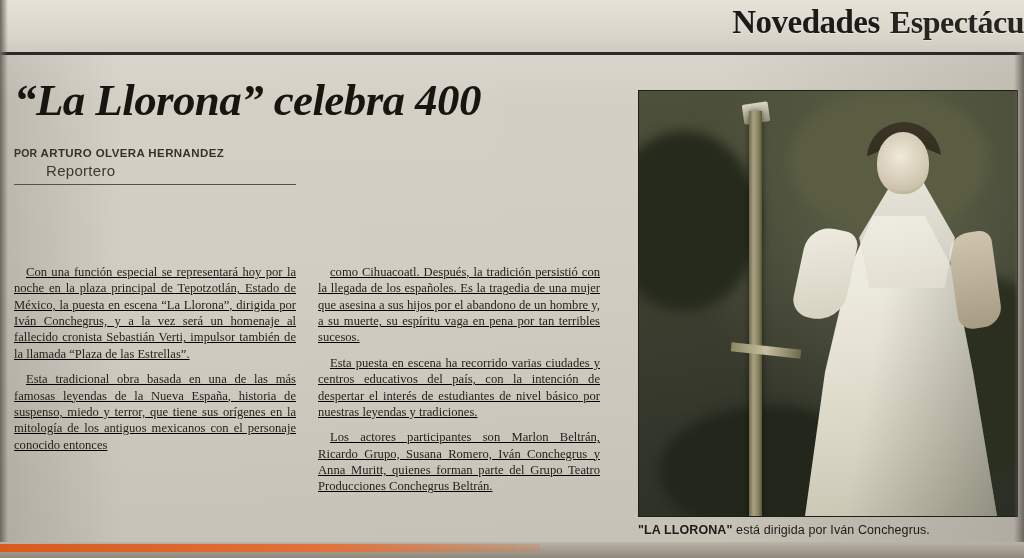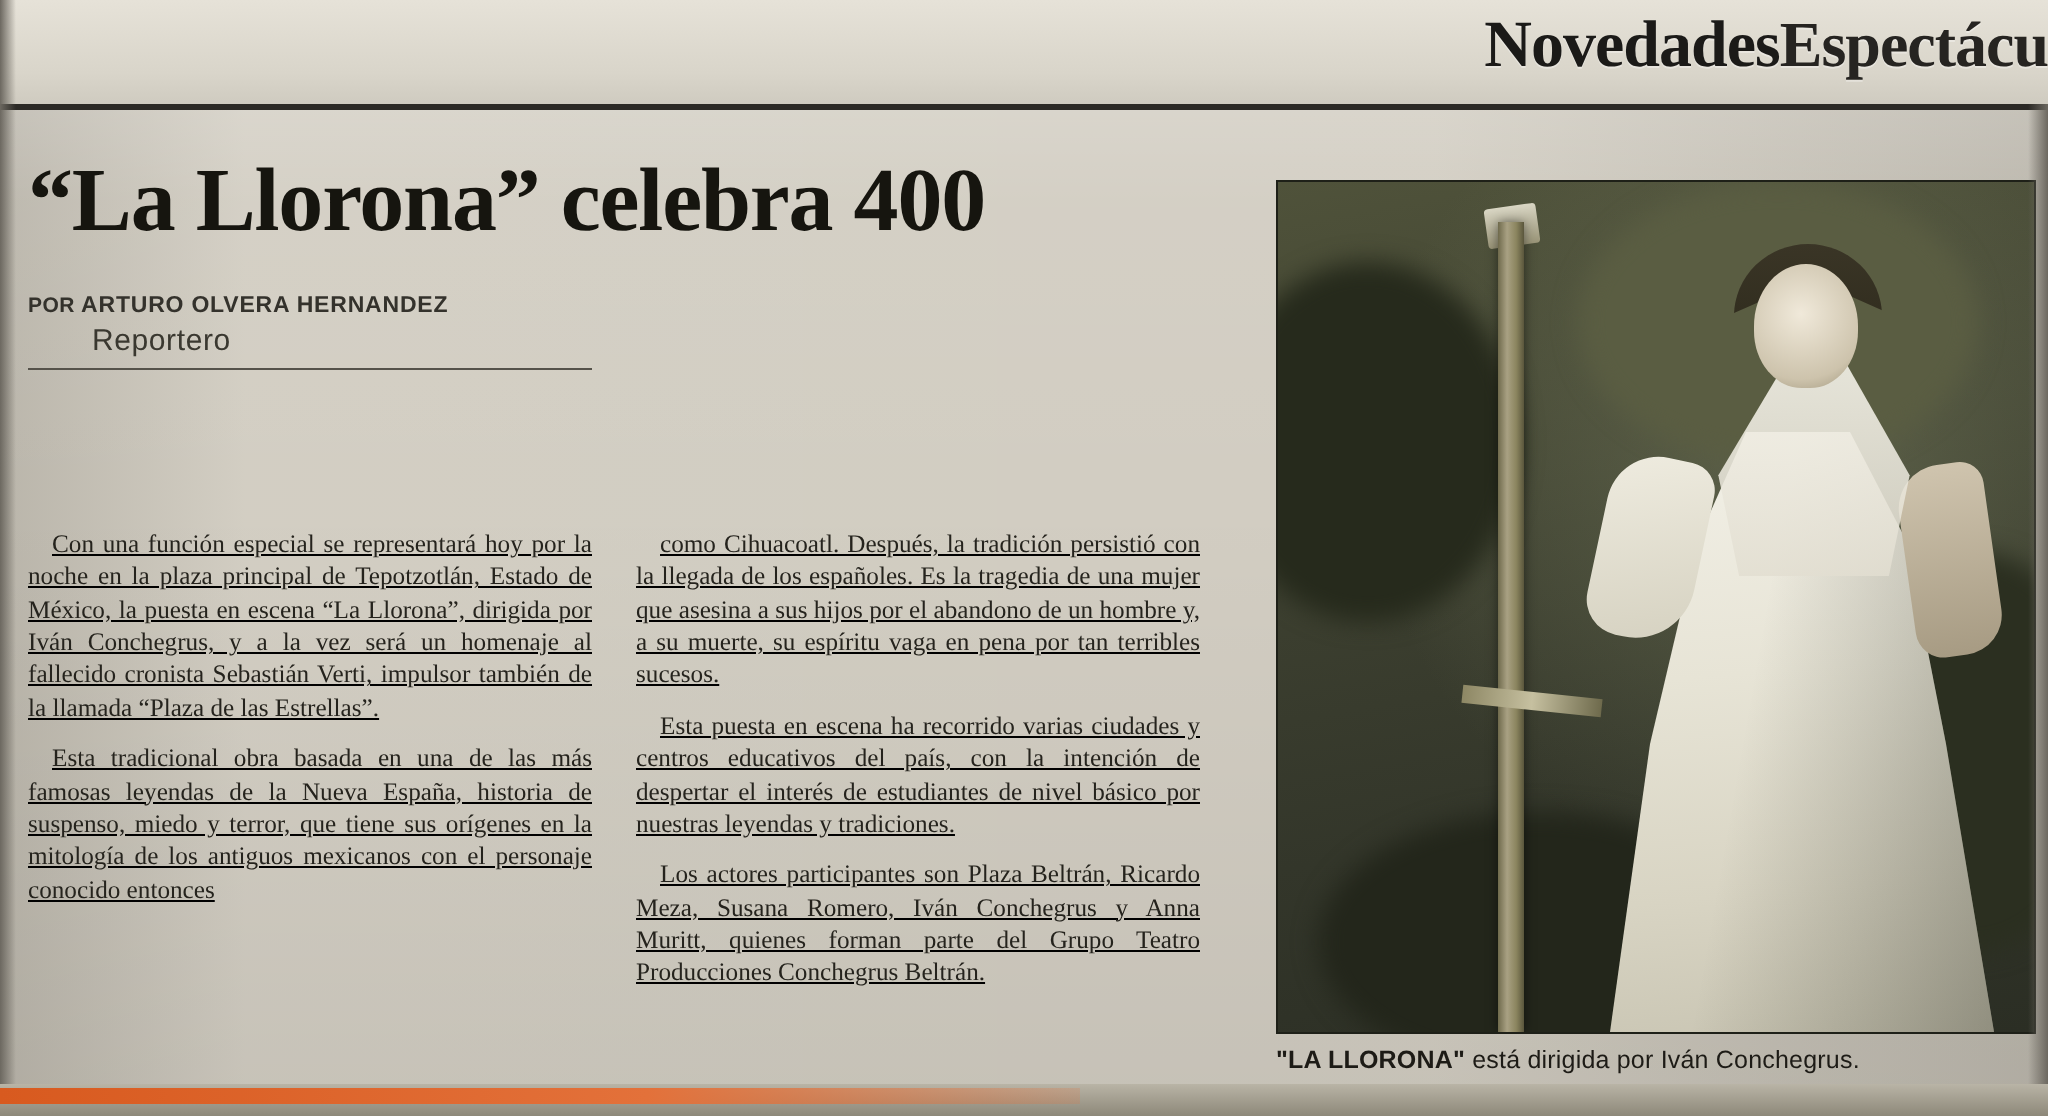--- a/index.html
+++ b/index.html
@@ -43,21 +43,21 @@
     background: linear-gradient(180deg, #e6e2d8 0%, #d9d5ca 70%, #cfcbc0 100%);
     border-bottom: 3px solid #2c2a26;
     overflow: hidden;
   }
   #masthead-inner {
     position: absolute;
     right: 0;
     top: 4px;
     display: flex;
     align-items: baseline;
-    gap: 0;
+    gap: 10px;
     padding-right: 0px;
     white-space: nowrap;
   }
   .mh-word {
     font-family: "Liberation Serif", serif;
     font-weight: bold;
     font-size: 33px;
     letter-spacing: -0.5px;
     color: #1b1a18;
     text-shadow: 0 1px 0 rgba(255,255,255,0.35);
@@ -86,20 +86,21 @@
   }
 
   #headline {
     margin: 18px 6px 12px 6px;
     font-family: "Liberation Serif", serif;
     font-weight: bold;
     font-size: 45px;
     line-height: 1.08;
     color: #16150f;
     letter-spacing: -0.6px;
+    font-style: italic;
   }
   #headline .l2 { display: block; }
 
   #byline-wrap {
     margin: 22px 6px 0 6px;
     width: 290px;
   }
   #byline {
     font-family: "Liberation Sans", sans-serif;
     font-size: 11.5px;
@@ -353,21 +354,21 @@
       </div>
 
       <div id="columns">
         <div class="col">
           <p class="first">Con una función especial se representará hoy por la noche en la plaza principal de Tepotzotlán, Estado de México, la puesta en escena “La Llorona”, dirigida por Iván Conchegrus, y a la vez será un homenaje al fallecido cronista Sebastián Verti, impulsor también de la llamada “Plaza de las Estrellas”.</p>
           <p>Esta tradicional obra basada en una de las más famosas leyendas de la Nueva España, historia de suspenso, miedo y terror, que tiene sus orígenes en la mitología de los antiguos mexicanos con el personaje conocido entonces</p>
         </div>
         <div class="col">
           <p>como Cihuacoatl. Después, la tradición persistió con la llegada de los españoles. Es la tragedia de una mujer que asesina a sus hijos por el abandono de un hombre y, a su muerte, su espíritu vaga en pena por tan terribles sucesos.</p>
           <p>Esta puesta en escena ha recorrido varias ciudades y centros educativos del país, con la intención de despertar el interés de estudiantes de nivel básico por nuestras leyendas y tradiciones.</p>
-          <p>Los actores participantes son Plaza Beltrán, Ricardo Meza, Susana Romero, Iván Conchegrus y Anna Muritt, quienes forman parte del Grupo Teatro Producciones Conchegrus Beltrán.</p>
+          <p>Los actores participantes son Marlon Beltrán, Ricardo Grupo, Susana Romero, Iván Conchegrus y Anna Muritt, quienes forman parte del Grupo Teatro Producciones Conchegrus Beltrán.</p>
         </div>
       </div>
     </div>
 
     <div id="photo-panel">
       <div id="photo">
         <div class="blotch" style="left:-30px; top:40px; width:150px; height:180px; background:#262a1c;"></div>
         <div class="blotch" style="left:150px; top:0px; width:200px; height:140px; background:#5a5d42;"></div>
         <div class="blotch" style="left:20px; bottom:-20px; width:220px; height:130px; background:#23261b;"></div>
         <div class="blotch" style="right:-40px; bottom:40px; width:140px; height:200px; background:#2b2f20;"></div>

